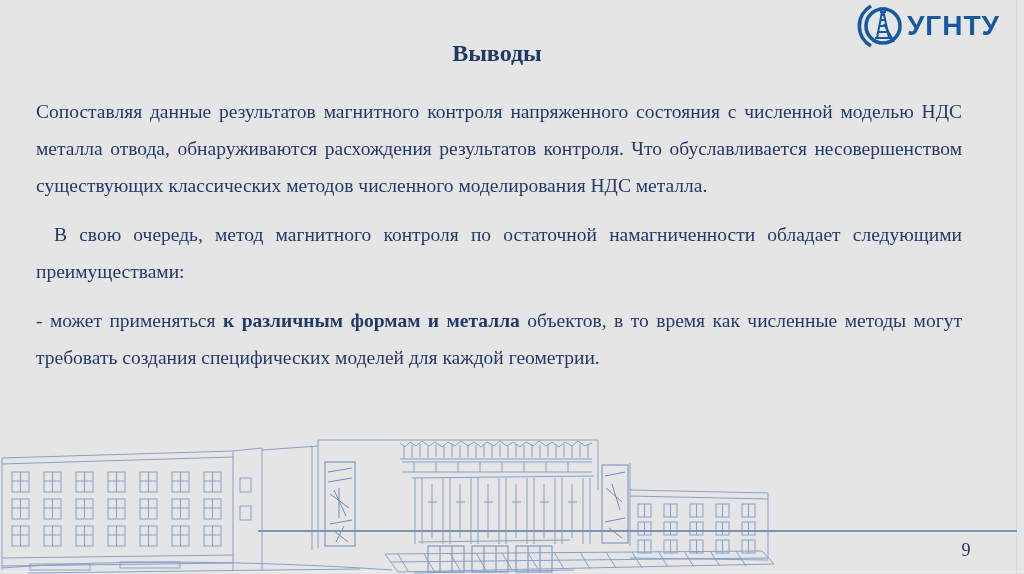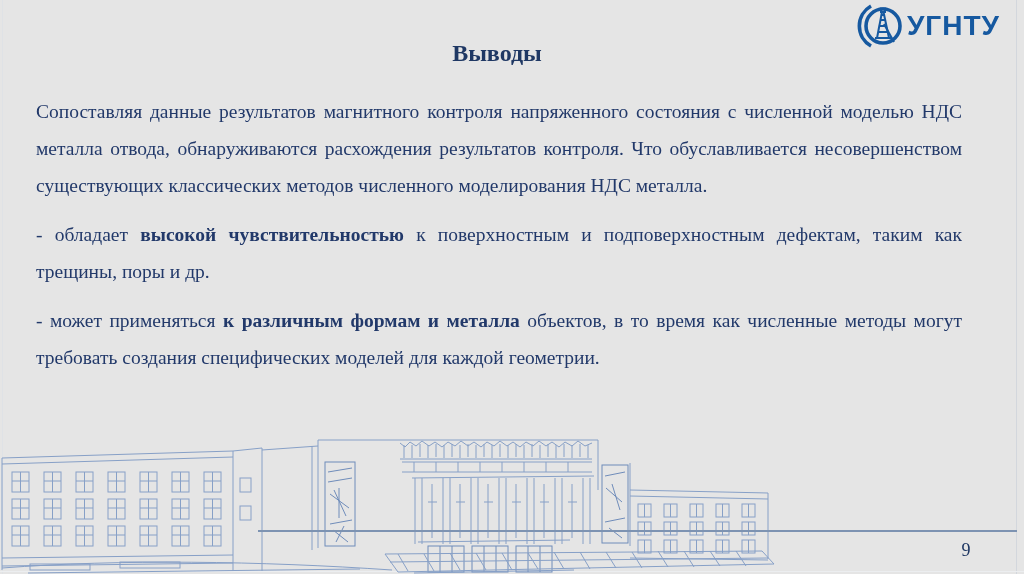--- a/index.html
+++ b/index.html
@@ -80,21 +80,21 @@
           <path d="M28,22 L38,40"></path>
           <path d="M19,36 L35,36"></path>
         </g>
       </g>
     </svg>
     <span class="logo-text">УГНТУ</span>
   </div>
 
   <div class="body-text">
       <p class="para"><span>Сопоставляя данные результатов магнитного контроля напряженного состояния с численной моделью НДС металла отвода, обнаруживаются расхождения результатов контроля. Что обуславливается несовершенством существующих классических методов численного моделирования НДС металла.</span></p>
-      <p class="para"><span>- обладает </span><span class="b">высокой чувствительностью</span><span> к поверхностным и подповерхностным дефектам, таким как трещины, поры и др.</span></p>
+      <p class="para indent"><span>В свою очередь, метод магнитного контроля по остаточной намагниченности обладает следующими преимуществами:</span></p>
       <p class="para"><span>- может применяться </span><span class="b">к различным формам и металла</span><span> объектов, в то время как численные методы могут требовать создания специфических моделей для каждой геометрии.</span></p>
     </div>
 
   <svg class="building" viewBox="0 0 780 136">
     <g fill="none" stroke="#87a0c7" stroke-width="1">
 
       <defs>
         <g id="w">
           <rect width="17" height="20"></rect>
           <line x1="8.5" y1="0" x2="8.5" y2="20"></line>

